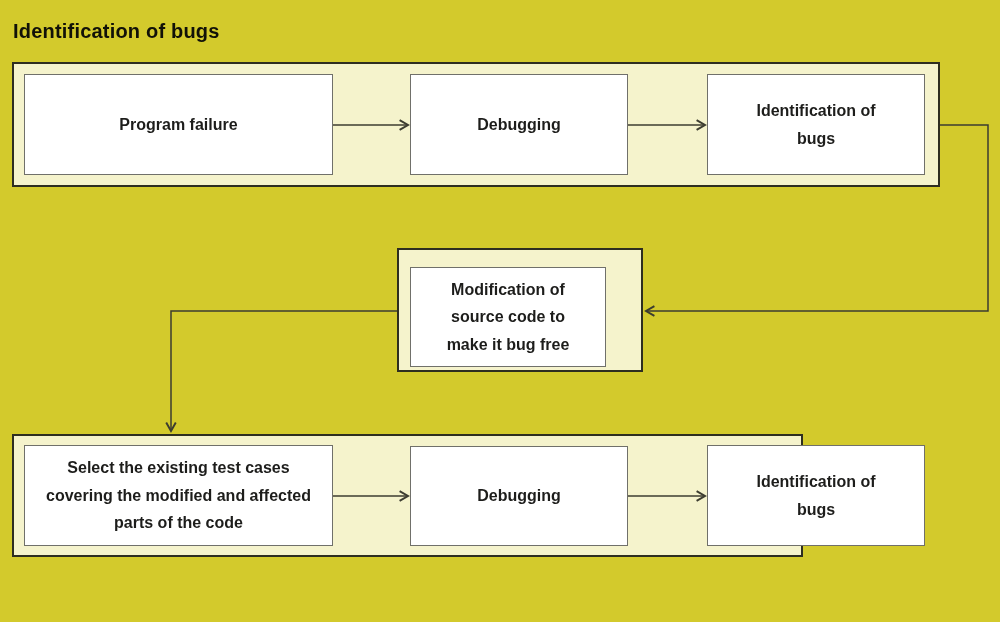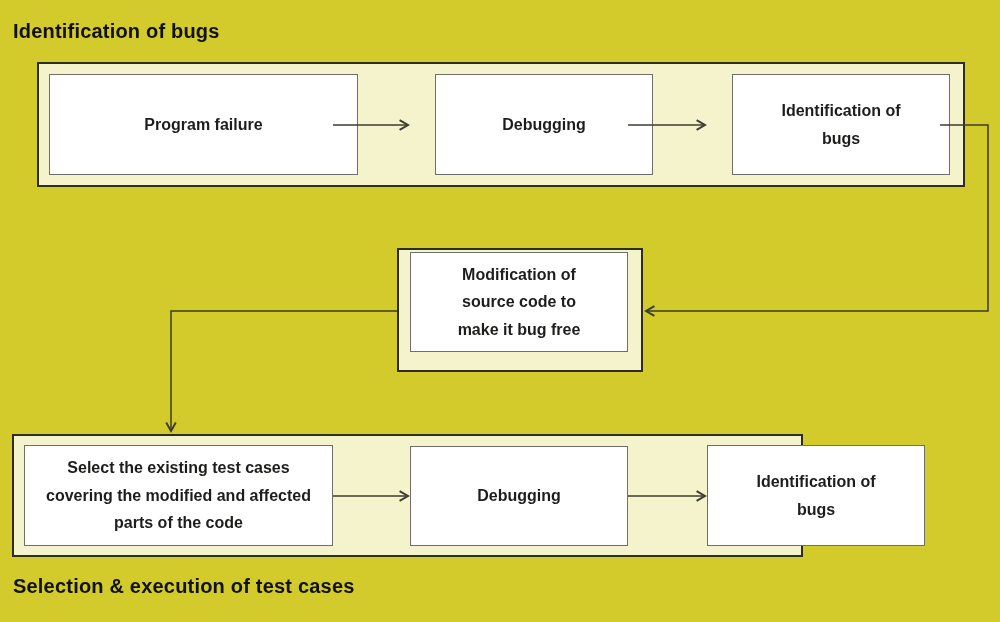--- a/index.html
+++ b/index.html
@@ -32,21 +32,21 @@
     white-space:nowrap;
   }
   .title-top{left:13px;top:20px;}
   .title-middle{left:397px;top:207px;width:246px;text-align:center;}
   .title-bottom{left:13px;top:575px;}
   .band{
     position:absolute;
     background:var(--band-fill);
     border:2px solid var(--band-border);
   }
-  .band-top{left:12px;top:62px;width:928px;height:125px;margin-left:25px;}
+  .band-top{left:12px;top:62px;width:928px;height:125px;}
   .band-bottom{left:12px;top:434px;width:791px;height:123px;}
   .frame-middle{
     position:absolute;
     left:397px;top:248px;width:246px;height:124px;
     background:var(--band-fill);
     border:2px solid var(--band-border);
   }
   .node{
     position:absolute;
     background:var(--node-fill);
@@ -56,21 +56,21 @@
     font-size:16px;
     font-weight:600;
     line-height:1.72;
     color:var(--text);
   }
   
   .band-top .node-1{left:10px;top:10px;width:309px;height:101px;padding:0 20px;}
   .band-top .node-2{left:396px;top:10px;width:218px;height:101px;padding:0 16px;}
   .band-top .node-3{left:693px;top:10px;width:218px;height:101px;padding:0 34px;}
   
-  .frame-middle .node-mid{left:11px;top:2px;width:218px;height:100px;padding:6px 34px;}
+  .frame-middle .node-mid{left:11px;top:17px;width:196px;height:100px;padding:6px 34px;}
   
   .band-bottom .node-1{left:10px;top:9px;width:309px;height:101px;padding:0 12px;}
   .band-bottom .node-2{left:396px;top:10px;width:218px;height:100px;padding:0 16px;}
   .band-bottom .node-3{left:693px;top:9px;width:218px;height:101px;padding:0 34px;}
   .connectors{
     position:absolute;inset:0;
     width:1000px;height:622px;
     pointer-events:none;
   }
   .connectors path.flow{
@@ -101,21 +101,20 @@
   <div class="frame-middle">
     <div class="node node-mid">Modification of source code to make it bug free</div>
   </div>
 
   <div class="band band-bottom">
     <div class="node node-1">Select the existing test cases covering the modified and affected parts of the code</div>
     <div class="node node-2">Debugging</div>
     <div class="node node-3">Identification of bugs</div>
   </div>
 
-  <div class="section-title title-bottom">Selection &amp; execution of test cases</div>
 
   <svg class="connectors" viewBox="0 0 1000 622" xmlns="http://www.w3.org/2000/svg">
     <defs>
       <marker id="arrow" viewBox="0 0 10 10" refX="8" refY="5" markerWidth="8" markerHeight="8" orient="auto-start-reverse">
         <path class="arrowhead-path" d="M1,1 L8,5 L1,9"></path>
       </marker>
     </defs>
     <path class="flow" d="M333,125 L408,125" marker-end="url(#arrow)"></path>
     <path class="flow" d="M628,125 L705,125" marker-end="url(#arrow)"></path>
     <path class="flow" d="M940,125 L988,125 L988,311 L646,311" marker-end="url(#arrow)"></path>

